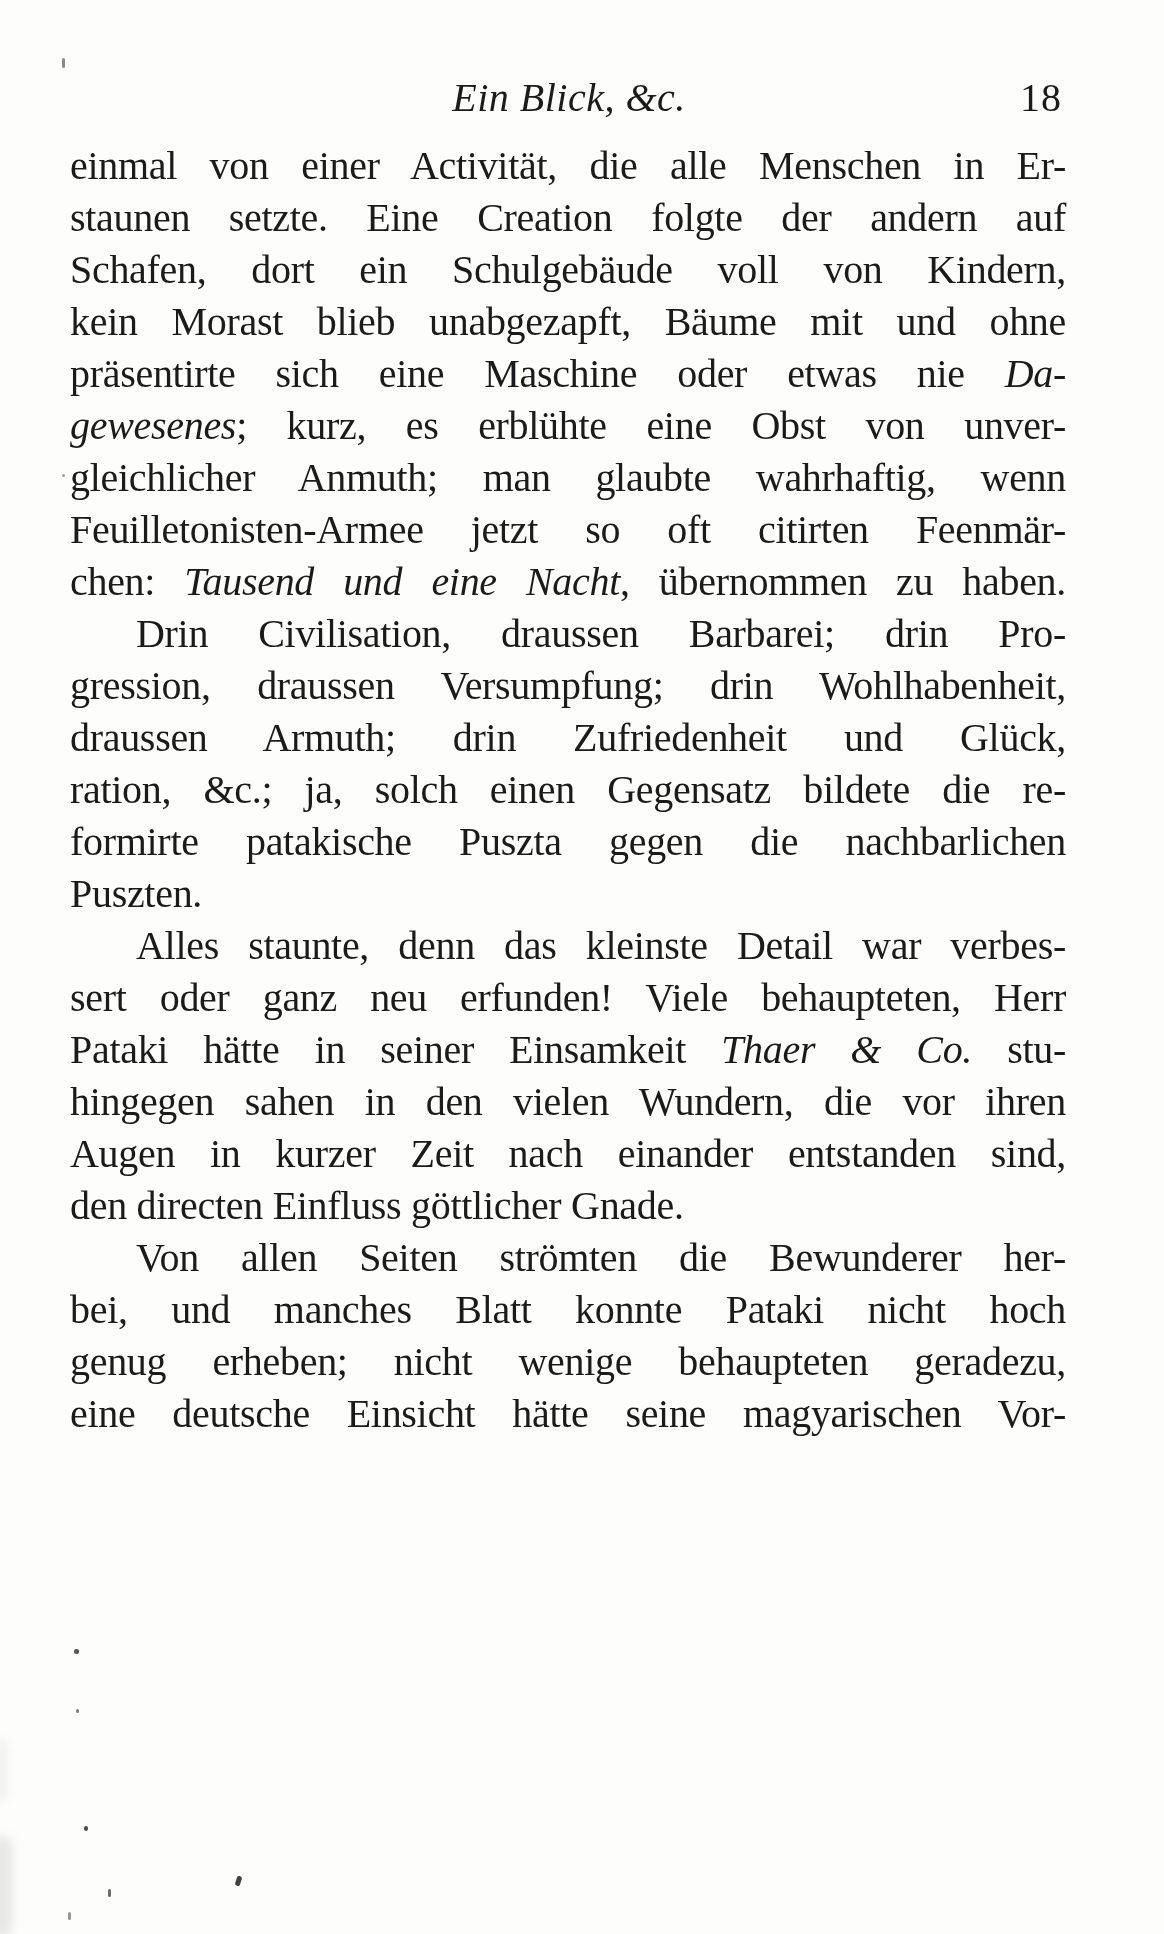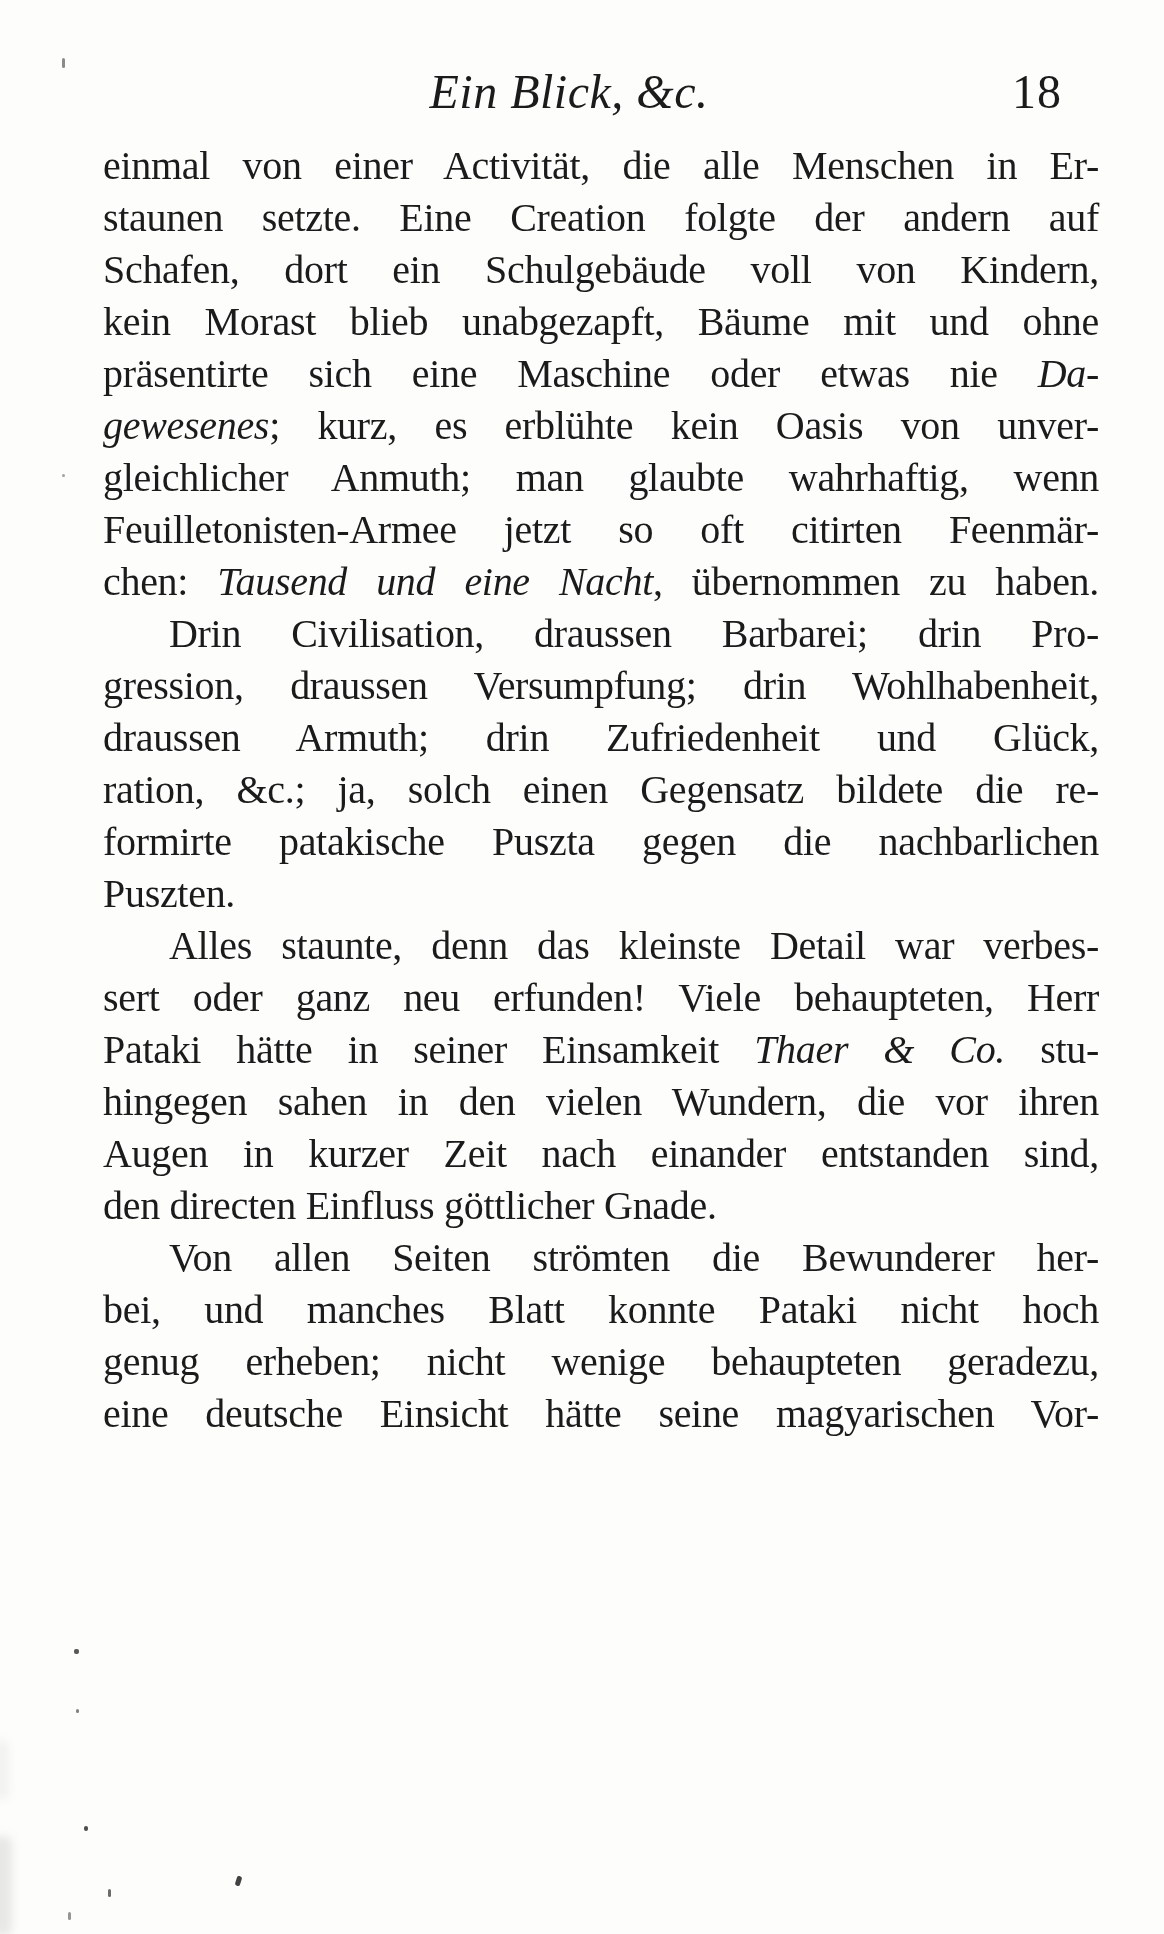--- a/index.html
+++ b/index.html
@@ -8,44 +8,44 @@
     width: 1164px;
     height: 1934px;
     background: #fdfdfc;
     font-family: "Liberation Serif", serif;
     color: #1b1b1b;
     overflow: hidden;
     -webkit-font-smoothing: antialiased;
   }
   .header {
     position: absolute;
-    top: 64px;
+    top: 74px;
     left: 86px;
     width: 996px;
     height: 50px;
-    font-size: 48px;
+    font-size: 40px;
   }
   .header-title {
     position: absolute;
     left: 0;
     right: 30px;
     text-align: center;
     font-style: italic;
     letter-spacing: 0.5px;
   }
   .page-number {
     position: absolute;
     right: 20px;
     top: 0;
     font-style: normal;
     letter-spacing: 1px;
   }
   .body-text {
     position: absolute;
-    left: 103px;
+    left: 70px;
     top: 140px;
     width: 996px;
     font-size: 40px;
     line-height: 52px;
     letter-spacing: -0.3px;
     font-family: Liberation Serif, serif;
   }
   .line {
     text-align: justify;
     text-align-last: justify;
@@ -75,21 +75,21 @@
     <span class="header-title">Ein Blick, &amp;c.</span>
     <span class="page-number">18</span>
   </div>
 
   <div class="body-text">
       <div class="line"><span>einmal von einer Activität, die alle Menschen in Er-</span></div>
       <div class="line"><span>staunen setzte. Eine Creation folgte der andern auf</span></div>
       <div class="line"><span>Schafen, dort ein Schulgebäude voll von Kindern,</span></div>
       <div class="line"><span>kein Morast blieb unabgezapft, Bäume mit und ohne</span></div>
       <div class="line"><span>präsentirte sich eine Maschine oder etwas nie </span><span class="it">Da-</span></div>
-      <div class="line"><span class="it">gewesenes</span><span>; kurz, es erblühte kein Oasis von unver-</span></div>
+      <div class="line"><span class="it">gewesenes</span><span>; kurz, es erblühte eine Obst von unver-</span></div>
       <div class="line"><span>gleichlicher Anmuth; man glaubte wahrhaftig, wenn</span></div>
       <div class="line"><span>Feuilletonisten-Armee jetzt so oft citirten Feenmär-</span></div>
       <div class="line"><span>chen: </span><span class="it">Tausend und eine Nacht</span><span>, übernommen zu haben.</span></div>
       <div class="line indent"><span>Drin Civilisation, draussen Barbarei; drin Pro-</span></div>
       <div class="line"><span>gression, draussen Versumpfung; drin Wohlhabenheit,</span></div>
       <div class="line"><span>draussen Armuth; drin Zufriedenheit und Glück,</span></div>
       <div class="line"><span>ration, &amp;c.; ja, solch einen Gegensatz bildete die re-</span></div>
       <div class="line"><span>formirte patakische Puszta gegen die nachbarlichen</span></div>
       <div class="line para-end"><span>Puszten.</span></div>
       <div class="line indent"><span>Alles staunte, denn das kleinste Detail war verbes-</span></div>

